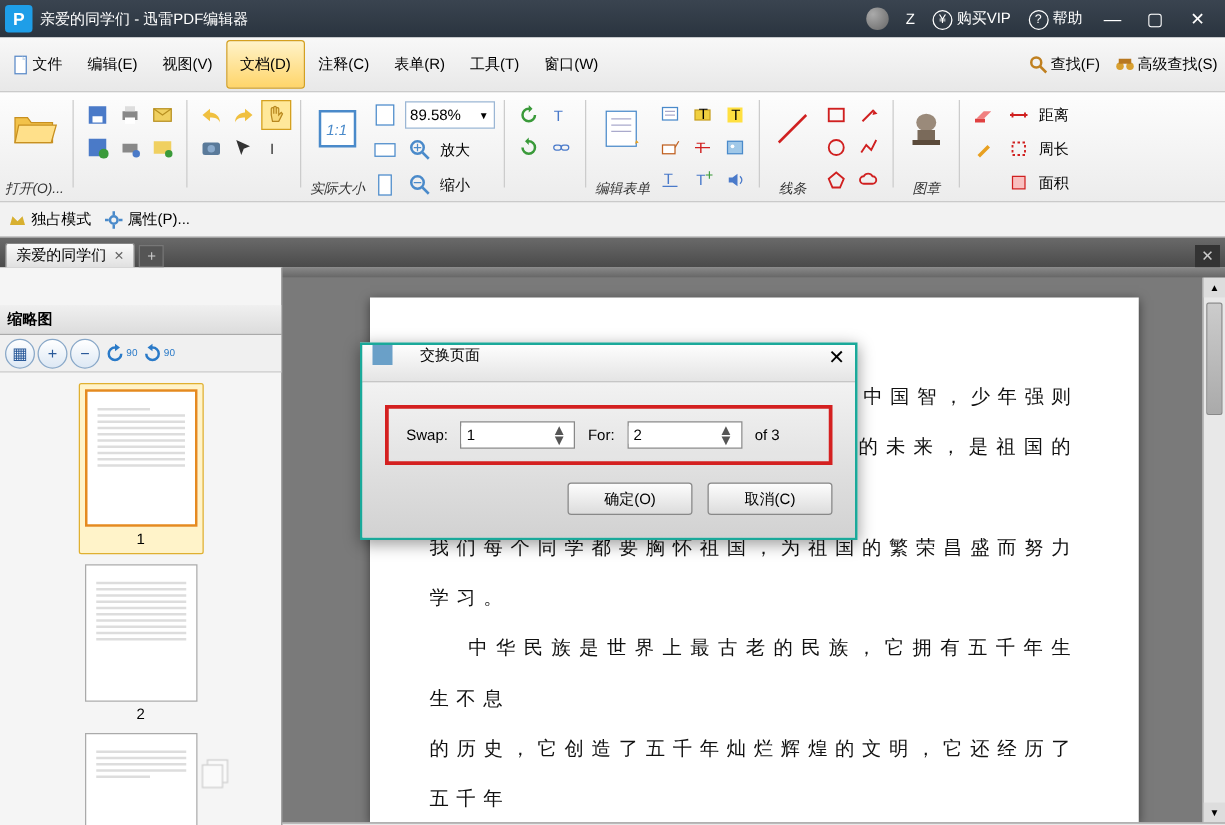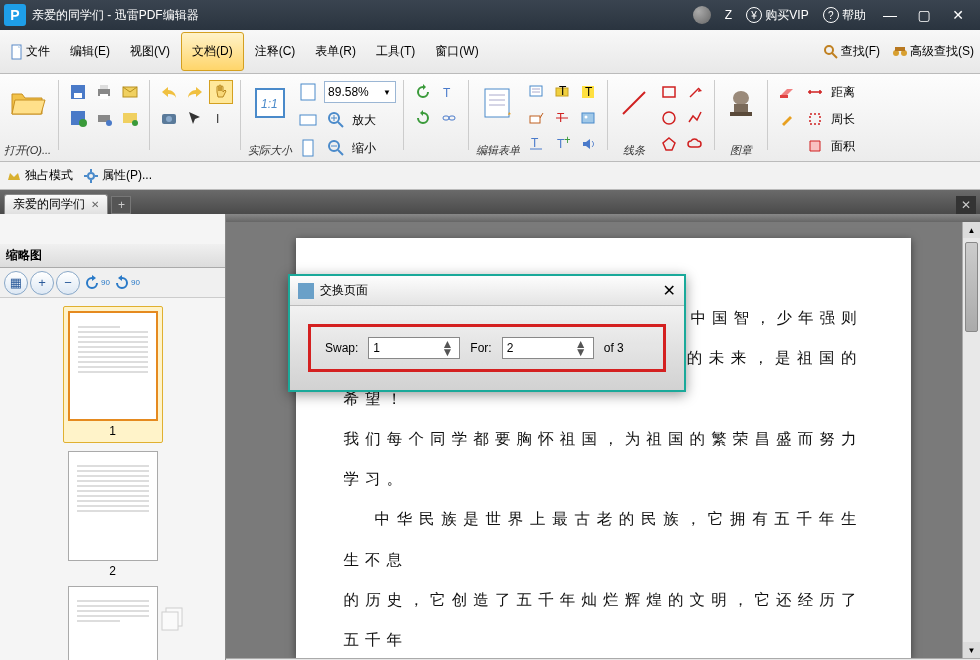--- a/index.html
+++ b/index.html
@@ -55,21 +55,21 @@
 .mainruler{height:8px;background:linear-gradient(#888,#666);}
 .docarea{flex:1;background:#7a7a7a;position:relative;overflow:hidden;display:flex;justify-content:center;}
 .page{width:615px;background:#fff;margin-top:16px;box-shadow:0 2px 8px rgba(0,0,0,0.5);padding:60px 48px;position:relative;}
 .page p{font-family:SimSun,serif;font-size:15.5px;line-height:2.6;letter-spacing:6px;color:#111;text-align:justify;}
 .page .indent{text-indent:2em;}
 .vscroll{position:absolute;right:0;top:0;bottom:0;width:18px;background:#e8e8e8;border-left:1px solid #aaa;}
 .vscroll .vthumb{position:absolute;left:2px;right:2px;top:20px;height:90px;background:linear-gradient(#ccc,#aaa);border:1px solid #888;border-radius:2px;}
 .vscroll .arr{position:absolute;left:0;right:0;height:16px;background:#ddd;display:flex;align-items:center;justify-content:center;font-size:8px;}
 .hscroll{height:18px;background:#e8e8e8;border-top:1px solid #aaa;position:relative;}
 .dialog{position:absolute;left:288px;top:274px;width:398px;border:2px solid #1aa99a;background:#ececec;box-shadow:0 3px 12px rgba(0,0,0,0.4);}
-.dialog .dtitle{height:30px;background:linear-gradient(#fdfdfd,#e4e4e4);display:flex;align-items:center;padding:0 8px;border-bottom:1px solid #bbb;}
+.dialog .dtitle{height:30px;background:linear-gradient(#fdfdfd,#e4e4e4);display:flex;align-items:flex-start;padding:0 8px;border-bottom:1px solid #bbb;gap:16px;}
 .dialog .dtitle .dicn{width:16px;height:16px;background:#6aa0c8;margin-right:6px;}
 .dialog .dtitle .dx{margin-left:auto;font-size:16px;cursor:pointer;}
 .dialog .dbody{padding:18px;background:linear-gradient(#f2f2f2,#dedede 60%,#d2d2d2);}
 .dialog .redbox{border:3px solid #d42020;padding:10px 14px;display:flex;align-items:center;gap:10px;background:rgba(255,255,255,0.1);}
 .dialog .numfield{width:92px;height:22px;border:1px solid #888;background:#fff;display:flex;align-items:center;}
 .dialog .numfield input{border:none;width:70px;padding:0 4px;outline:none;}
 .dialog .numfield .spn{width:16px;display:flex;flex-direction:column;font-size:7px;line-height:8px;text-align:center;color:#555;}
 .dialog .dbtns{display:flex;justify-content:flex-end;gap:12px;margin-top:14px;}
 .dialog .dbtn{width:100px;height:26px;border:1px solid #888;background:linear-gradient(#fdfdfd,#dcdcdc);border-radius:3px;cursor:pointer;}
 svg{display:block;}
@@ -588,14 +588,18 @@
       <span>For:</span>
       <div class="numfield">
         <input value="2" style="">
         <div class="spn">
             <div>▲</div>
             <div>▼</div>
           </div>
       </div>
       <span>of 3</span>
     </div>
+    <div class="dbtns">
+      <button class="dbtn">确定(O)</button>
+      <button class="dbtn">取消(C)</button>
+    </div>
   </div>
 </div>
 
 </body></html>

